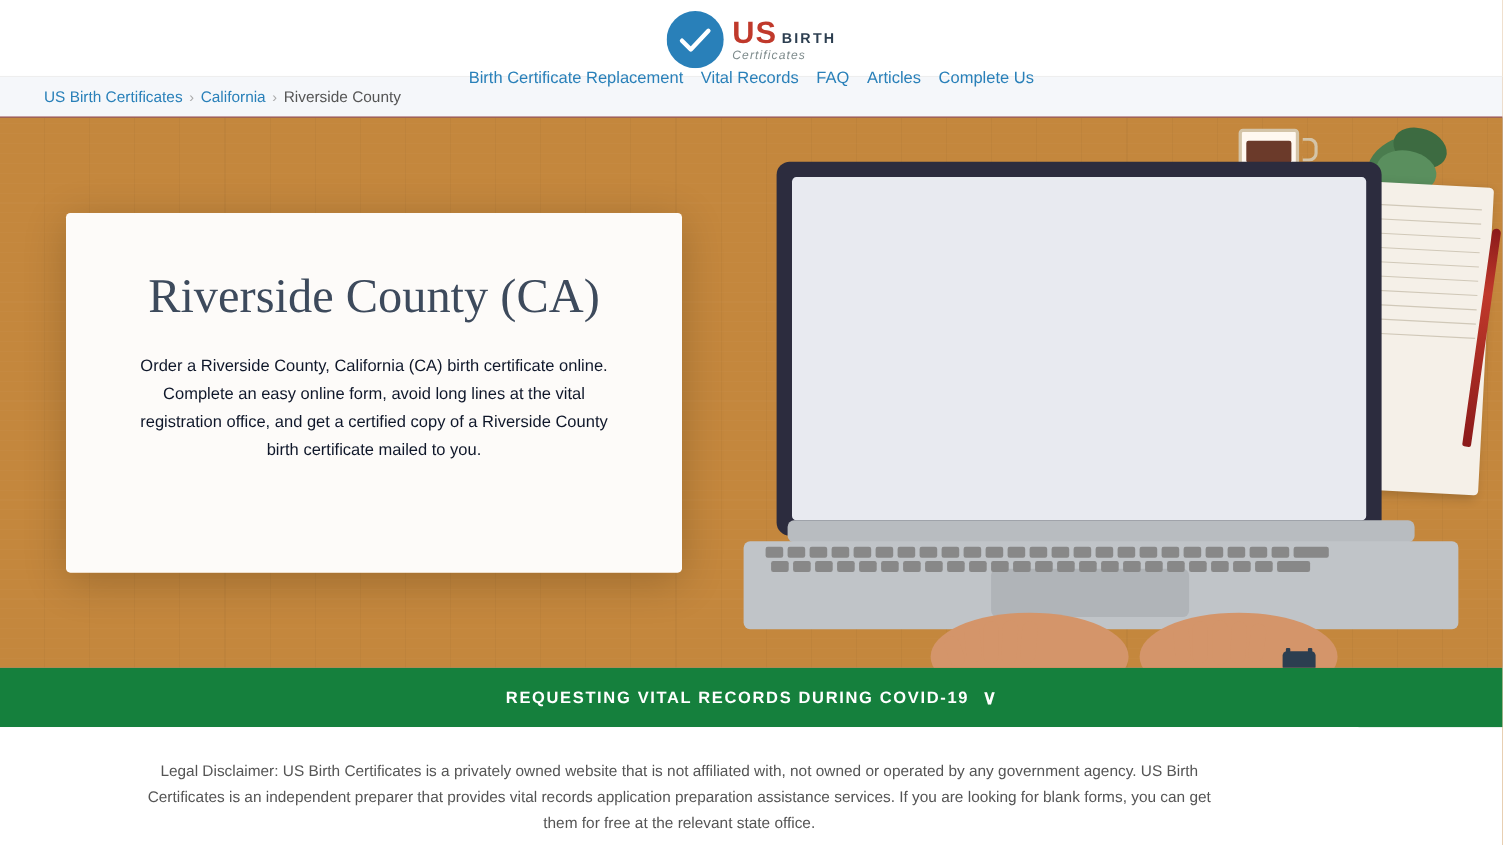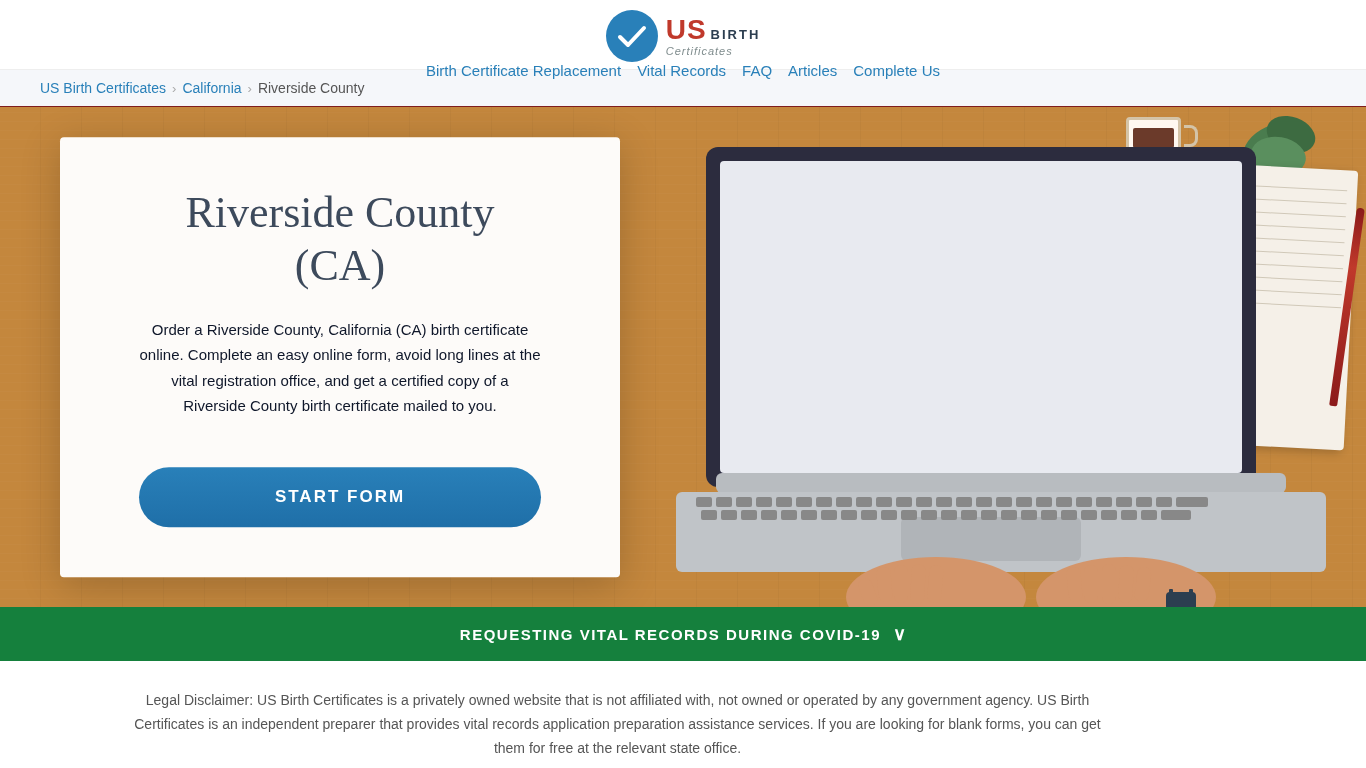--- a/index.html
+++ b/index.html
@@ -225,21 +225,21 @@
 
     
     .hero-card {
       position: absolute;
       left: 60px;
       top: 50%;
       transform: translateY(-50%);
       width: 560px;
       background: rgba(255,255,255,0.97);
       border-radius: 4px;
-      padding: 50px 79px;
+      padding: 50px 55px;
       box-shadow: 0 8px 40px rgba(0,0,0,0.2);
       z-index: 10;
     }
     .hero-title {
       font-size: 44px;
       font-weight: 300;
       color: #3d4a5c;
       line-height: 1.2;
       margin-bottom: 24px;
       font-family: Georgia, serif;
@@ -464,21 +464,20 @@
       <rect x="543" y="452" width="4" height="4" rx="1" fill="#2c3e50"></rect>
       <rect x="563" y="452" width="4" height="4" rx="1" fill="#2c3e50"></rect>
     </svg>
   </div>
 
   <div class="hero-card">
     <h1 class="hero-title" style="text-align:center;">
       <span>Riverside County (CA)</span><br>
     </h1>
     <p class="hero-description">Order a Riverside County, California (CA) birth certificate online. Complete an easy online form, avoid long lines at the vital registration office, and get a certified copy of a Riverside County birth certificate mailed to you.</p>
-    <button class="start-form-btn">START FORM</button>
   </div>
 </section>
 
 <div class="covid-banner">
   <span class="covid-text">REQUESTING VITAL RECORDS DURING COVID-19</span>
   <span class="covid-chevron">∨</span>
 </div>
 
 <div class="disclaimer">
   <p>Legal Disclaimer: US Birth Certificates is a privately owned website that is not affiliated with, not owned or operated by any government agency. US Birth Certificates is an independent preparer that provides vital records application preparation assistance services. If you are looking for blank forms, you can get them for free at the relevant state office.</p>

